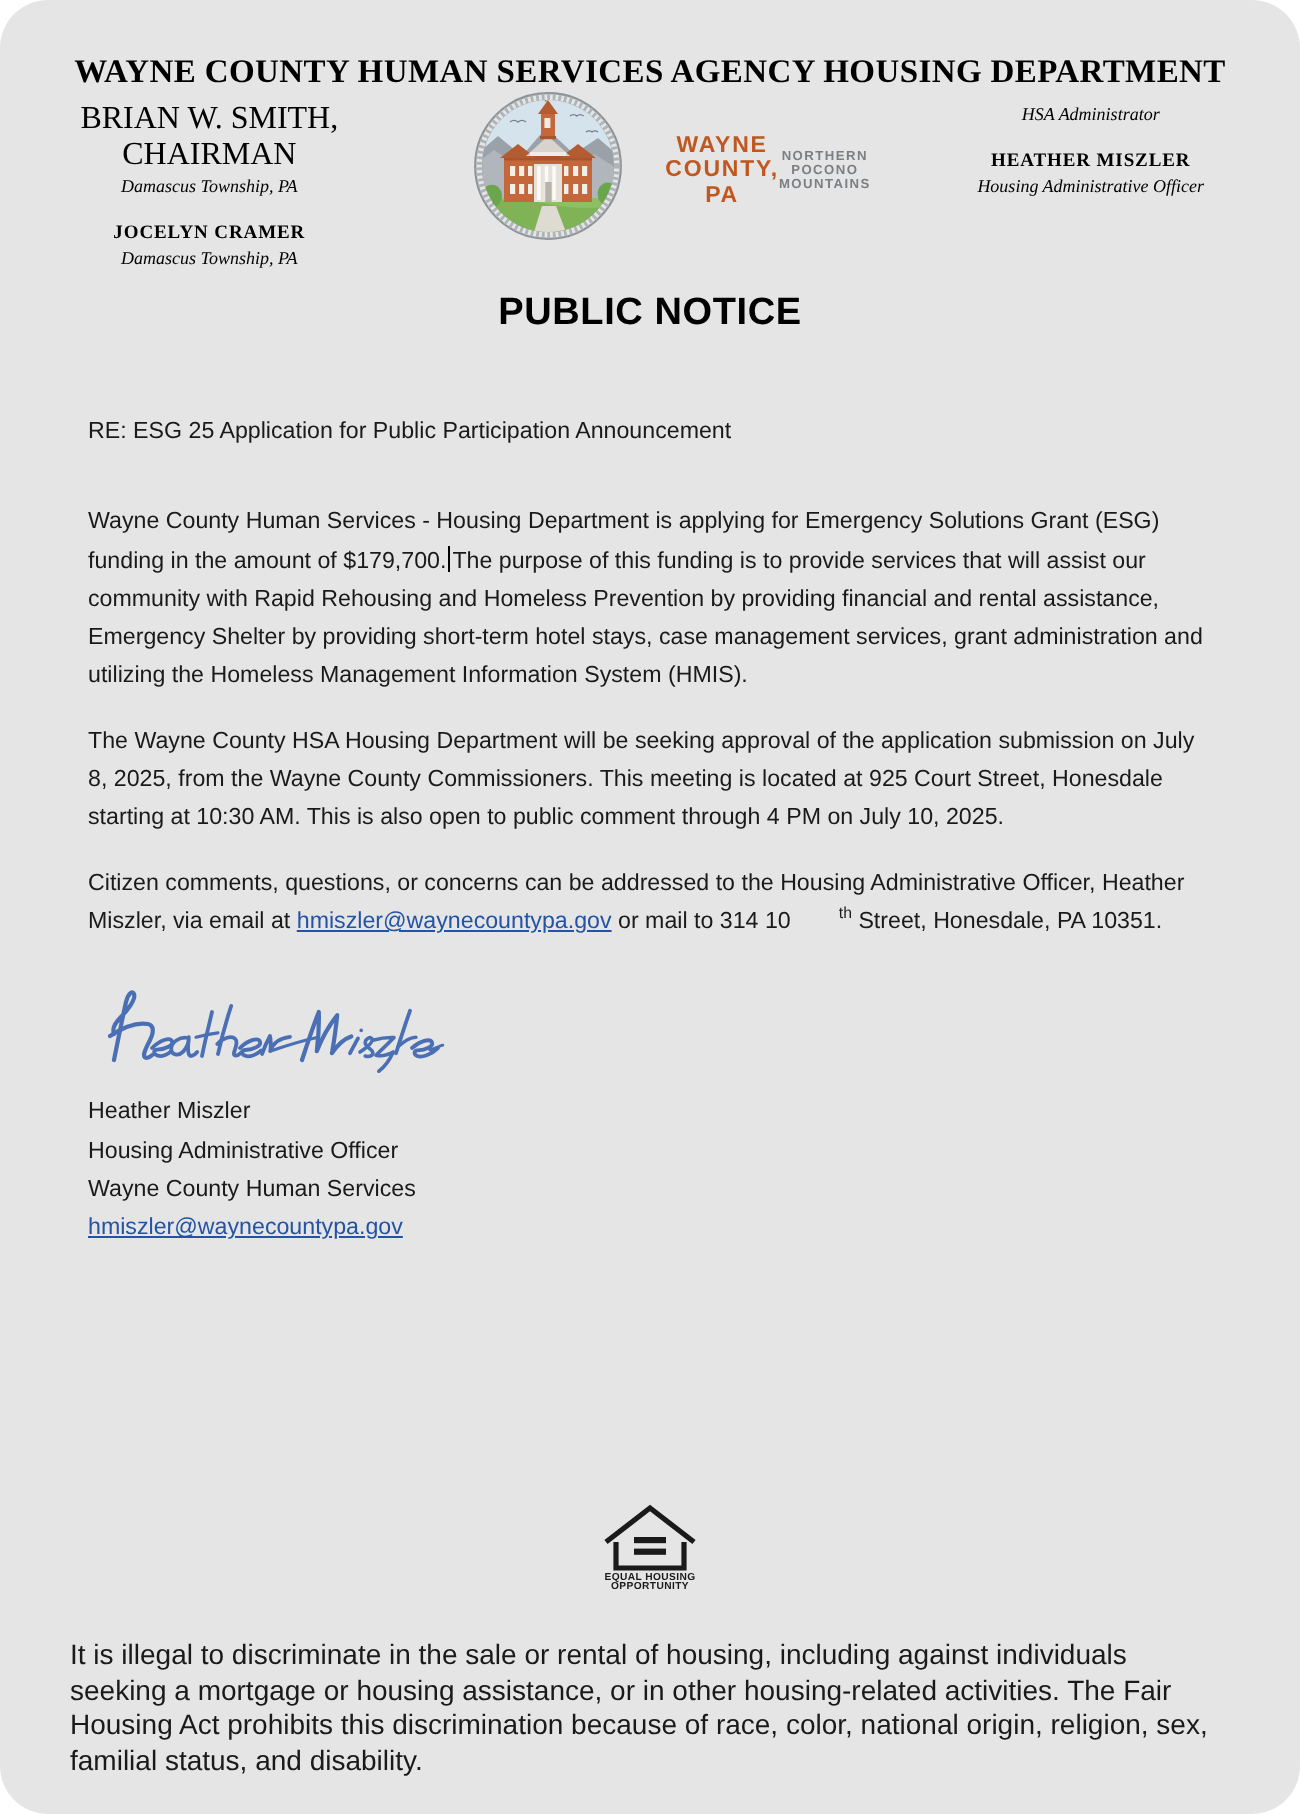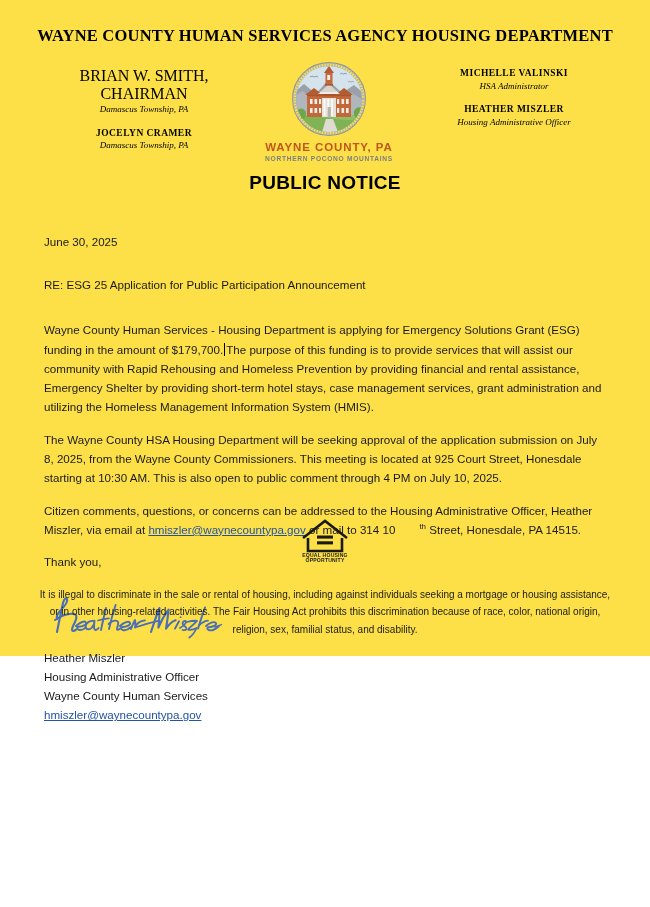--- a/index.html
+++ b/index.html
@@ -13,42 +13,42 @@
     height: 907px;
     position: relative;
     font-family: "Liberation Sans", sans-serif;
     color: #000000;
     overflow: hidden;
   }
 
   .page {
     position: relative;
     width: 650px;
-    height: 656px;
-    background: #fde047;
+    height: 907px;
+    background: #e5e5e5;
     box-sizing: border-box;
+    border-radius: 24px;
   }
 
   
   .masthead-title {
     text-align: center;
     font-family: "Liberation Serif", serif;
     font-weight: bold;
     font-size: 16.5px;
     letter-spacing: 0.2px;
     padding-top: 26px;
     color: #000;
     white-space: nowrap;
   }
 
   .letterhead {
     display: flex;
     align-items: flex-start;
-    justify-content: space-between;
-    margin-top: 16px;
+    justify-content: center;
     padding: 0 34px;
   }
 
   .officials-col {
     flex: 0 0 220px;
     text-align: center;
     font-family: "Liberation Serif", serif;
     padding-top: 5px;
   }
 
@@ -67,21 +67,20 @@
   .official-sub {
     font-size: 9px;
     font-style: italic;
     line-height: 1.4;
   }
 
   
   .seal-col {
     flex: 0 0 150px;
     display: flex;
-    flex-direction: column;
     align-items: center;
     justify-content: flex-start;
   }
   .seal-wrap { width: 118px; }
   .seal-svg { display: block; width: 118px; height: 78px; }
   .seal-name {
     margin-top: 1px;
     font-family: "Liberation Sans", sans-serif;
     font-weight: bold;
     font-size: 11.5px;
@@ -168,22 +167,22 @@
   }
   .eho-wrap {
     display: flex;
     justify-content: center;
     margin-bottom: 23px;
   }
   .eho-svg { display: block; width: 52px; height: 46px; }
 
   .disclaimer {
     padding: 0 35px;
-    text-align: center;
-    font-size: 10px;
+    text-align: left;
+    font-size: 14px;
     line-height: 17.5px;
     color: #1a1a1a;
   }
 </style>
 </head>
 <body>
 
 <div class="page">
 
   <div class="masthead-title">WAYNE COUNTY HUMAN SERVICES AGENCY HOUSING DEPARTMENT</div>
@@ -271,47 +270,44 @@
             </g>
           </g>
         </svg>
       </div>
       <div class="seal-name">WAYNE COUNTY, PA</div>
       <div class="seal-tag">NORTHERN POCONO MOUNTAINS</div>
     </div>
 
     <div class="officials-col">
       <div class="official">
-        <div class="official-name">MICHELLE VALINSKI</div>
         <div class="official-sub">HSA Administrator</div>
       </div>
       <div class="official">
       </div>
       <div class="official">
         <div class="official-name">HEATHER MISZLER</div>
         <div class="official-sub">Housing Administrative Officer</div>
       </div>
     </div>
   </div>
 
   <div class="notice-heading">PUBLIC NOTICE</div>
 
   <div class="body-area">
 
-    <p class="date-line">June 30, 2025</p>
 
     <p class="re-line">RE: ESG 25 Application for Public Participation Announcement</p>
 
     <p><span>Wayne County Human Services - Housing Department is applying for Emergency Solutions Grant (ESG) funding in the amount of $179,700.</span><span class="caret"></span><span>The purpose of this funding is to provide services that will assist our community with Rapid Rehousing and Homeless Prevention by providing financial and rental assistance, Emergency Shelter by providing short-term hotel stays, case management services, grant administration and utilizing the Homeless Management Information System (HMIS).</span></p>
 
     <p>The Wayne County HSA Housing Department will be seeking approval of the application submission on July 8, 2025, from the Wayne County Commissioners. This meeting is located at 925 Court Street, Honesdale starting at 10:30 AM. This is also open to public comment through 4 PM on July 10, 2025.</p>
 
-    <p><span>Citizen comments, questions, or concerns can be addressed to the Housing Administrative Officer, Heather Miszler, via email at </span><a class="doc-link" href="#">hmiszler@waynecountypa.gov</a><span> or mail to 314 10</span><sup class="ord">th</sup><span> Street, Honesdale, PA 14515.</span></p>
-
-    <p style="margin-bottom:4px;">Thank you,</p>
+    <p><span>Citizen comments, questions, or concerns can be addressed to the Housing Administrative Officer, Heather Miszler, via email at </span><a class="doc-link" href="#">hmiszler@waynecountypa.gov</a><span> or mail to 314 10</span><sup class="ord">th</sup><span> Street, Honesdale, PA 10351.</span></p>
+
 
     <div class="signature-block">
       <svg class="sig-svg" viewBox="0 0 175 52">
         <g fill="none" stroke="#4a6fb5" stroke-linecap="round" stroke-linejoin="round">
 
           <path d="M8 40 C10 30 12 20 14 11 C15 7 17 5 18 7 C19 9.5 15 15 11 19 C8.5 21.8 7 24 8 27" stroke-width="2.1"></path>
           <path d="M6 28 C12 24 19 21 25 22 C28 22.6 28 26 26 30 C24.5 33.2 23 35.6 23 37.4 C23 39.4 25 39.4 27 37.6" stroke-width="2.1"></path>
 
           <path d="M27 34 C31 30 36 28.4 37 30.6 C37.8 32.6 34 34.6 29.6 34.8 C27.6 34.9 27.6 36.8 29.4 37.6 C31.6 38.6 34.4 37.6 36.6 35.6" stroke-width="1.9"></path>
 

